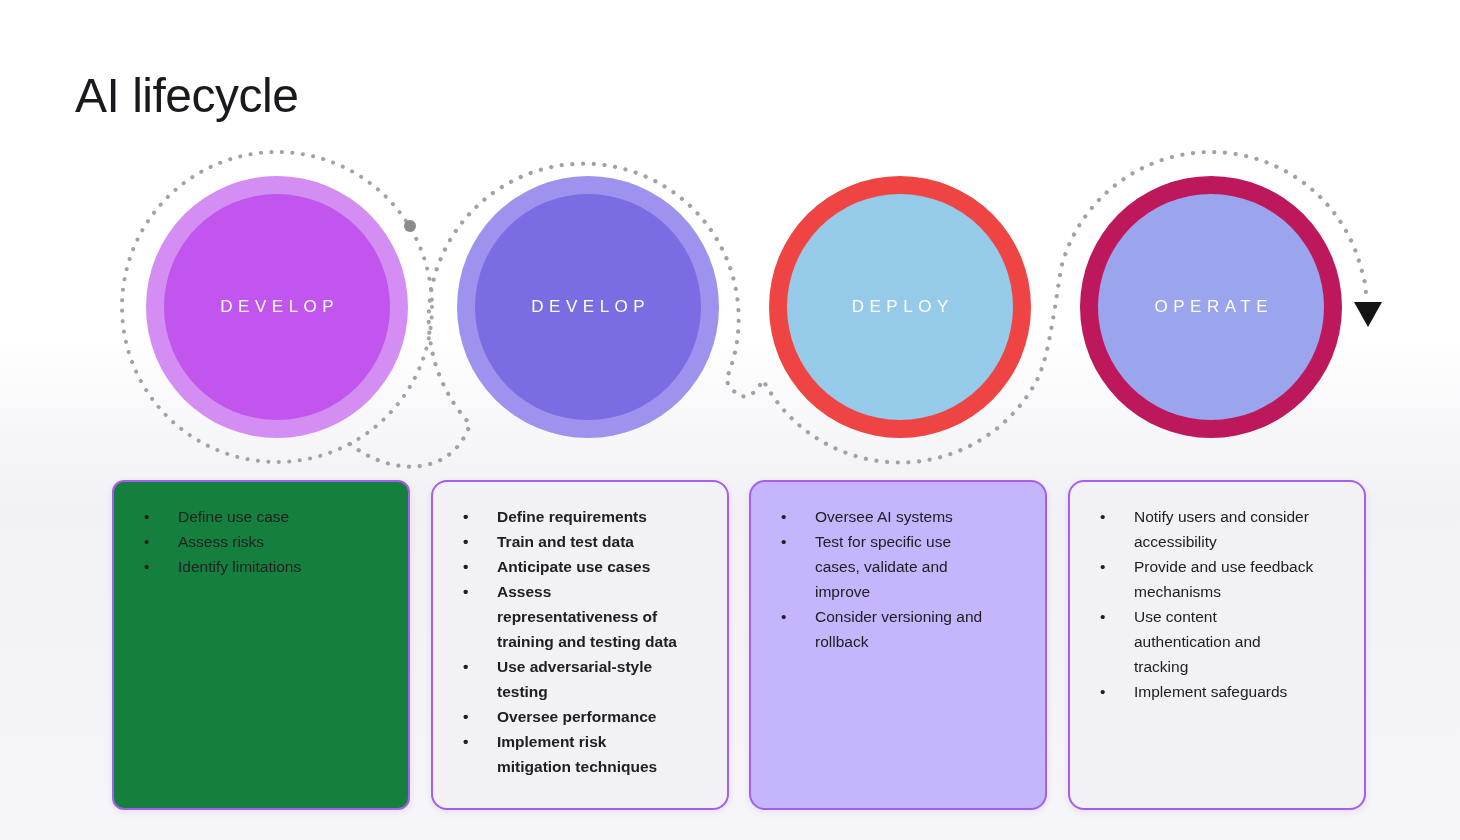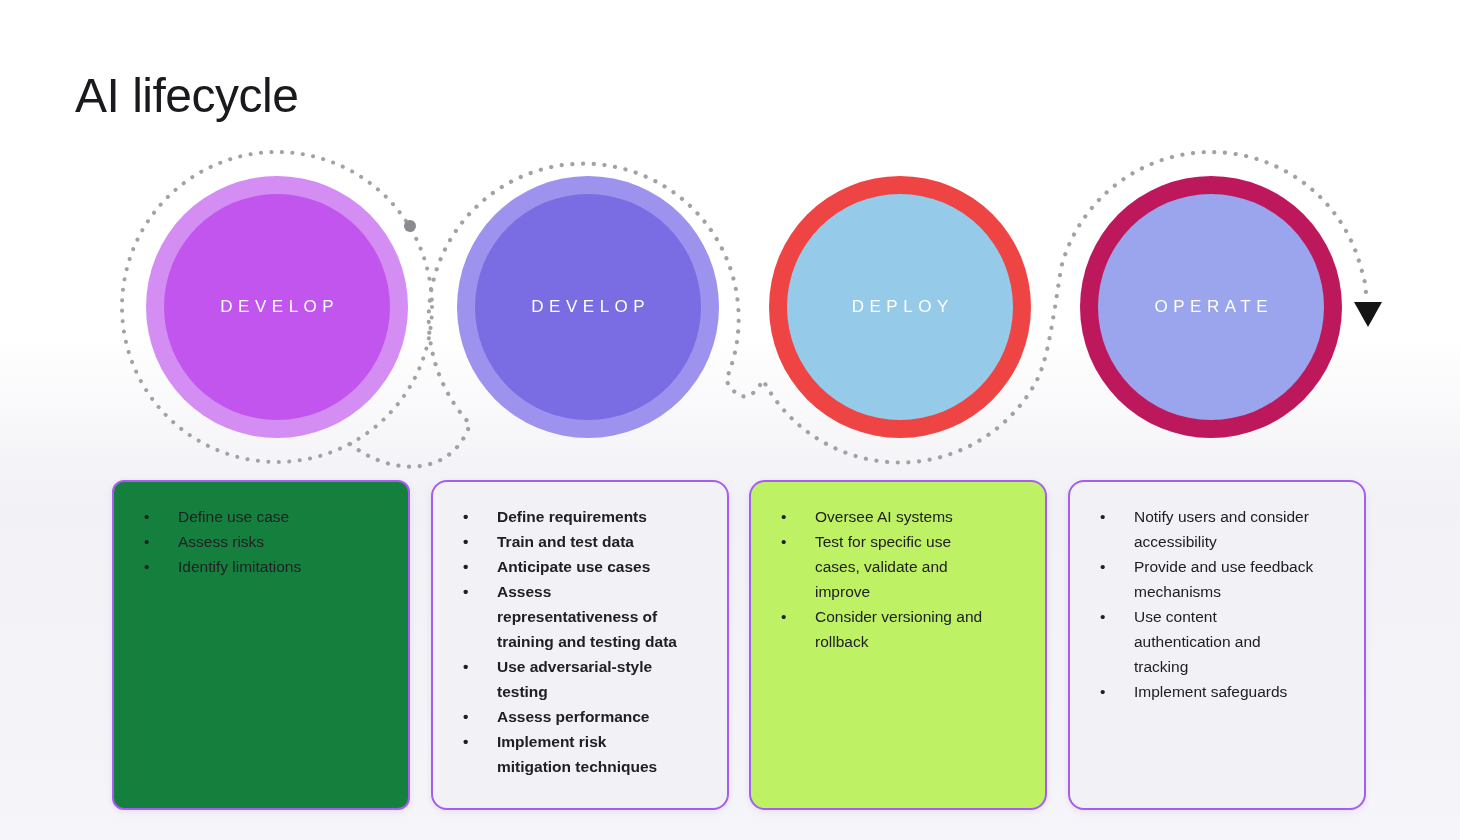--- a/index.html
+++ b/index.html
@@ -94,26 +94,26 @@
     </ul>
   </div>
 
   <div class="stage-card cpos-1" style="border-color: rgb(165, 94, 240); background-color: rgb(242, 241, 246);">
     <ul>
       <li>Define requirements</li>
       <li>Train and test data</li>
       <li>Anticipate use cases</li>
       <li>Assess representativeness of training and testing data</li>
       <li>Use adversarial-style testing</li>
-      <li>Assess performance</li>
+      <li>Oversee performance</li>
       <li>Implement risk mitigation techniques</li>
     </ul>
   </div>
 
-  <div class="stage-card cpos-2" style="border-color: rgb(165, 94, 240); background-color: #bef264;">
+  <div class="stage-card cpos-2" style="border-color: rgb(165, 94, 240); background-color: #c4b5fd;">
     <ul>
       <li>Oversee AI systems</li>
       <li>Test for specific use cases, validate and improve</li>
       <li>Consider versioning and rollback</li>
     </ul>
   </div>
 
   <div class="stage-card cpos-3" style="border-color: rgb(165, 94, 240); background-color: rgb(242, 241, 246);">
     <ul>
       <li>Notify users and consider accessibility</li>

